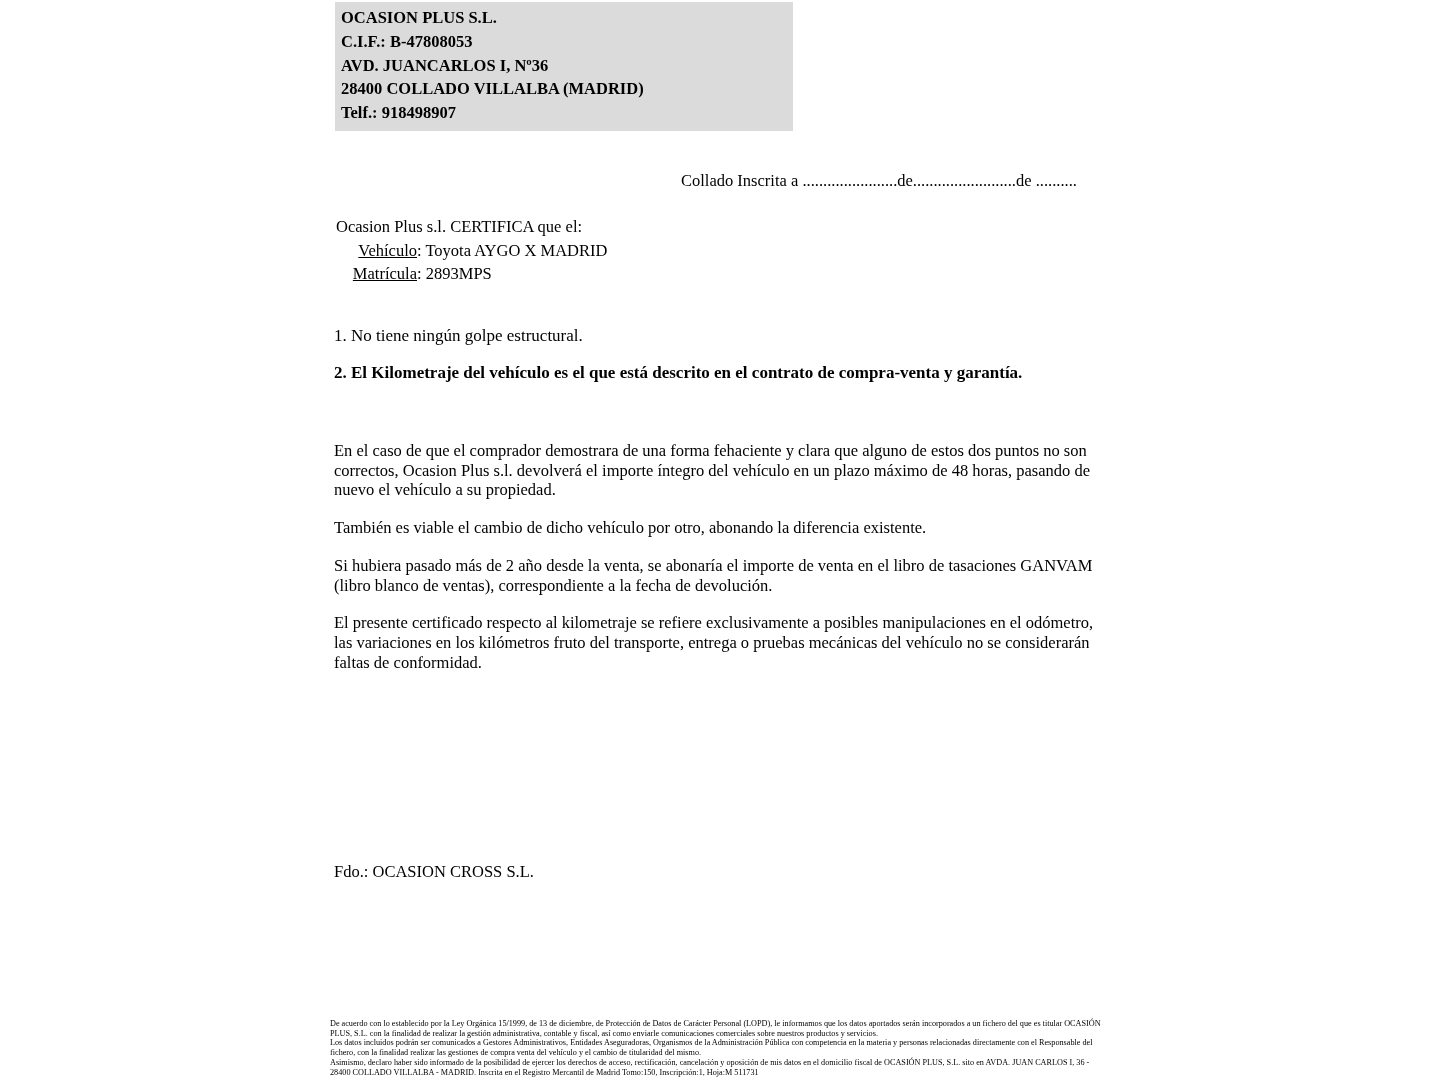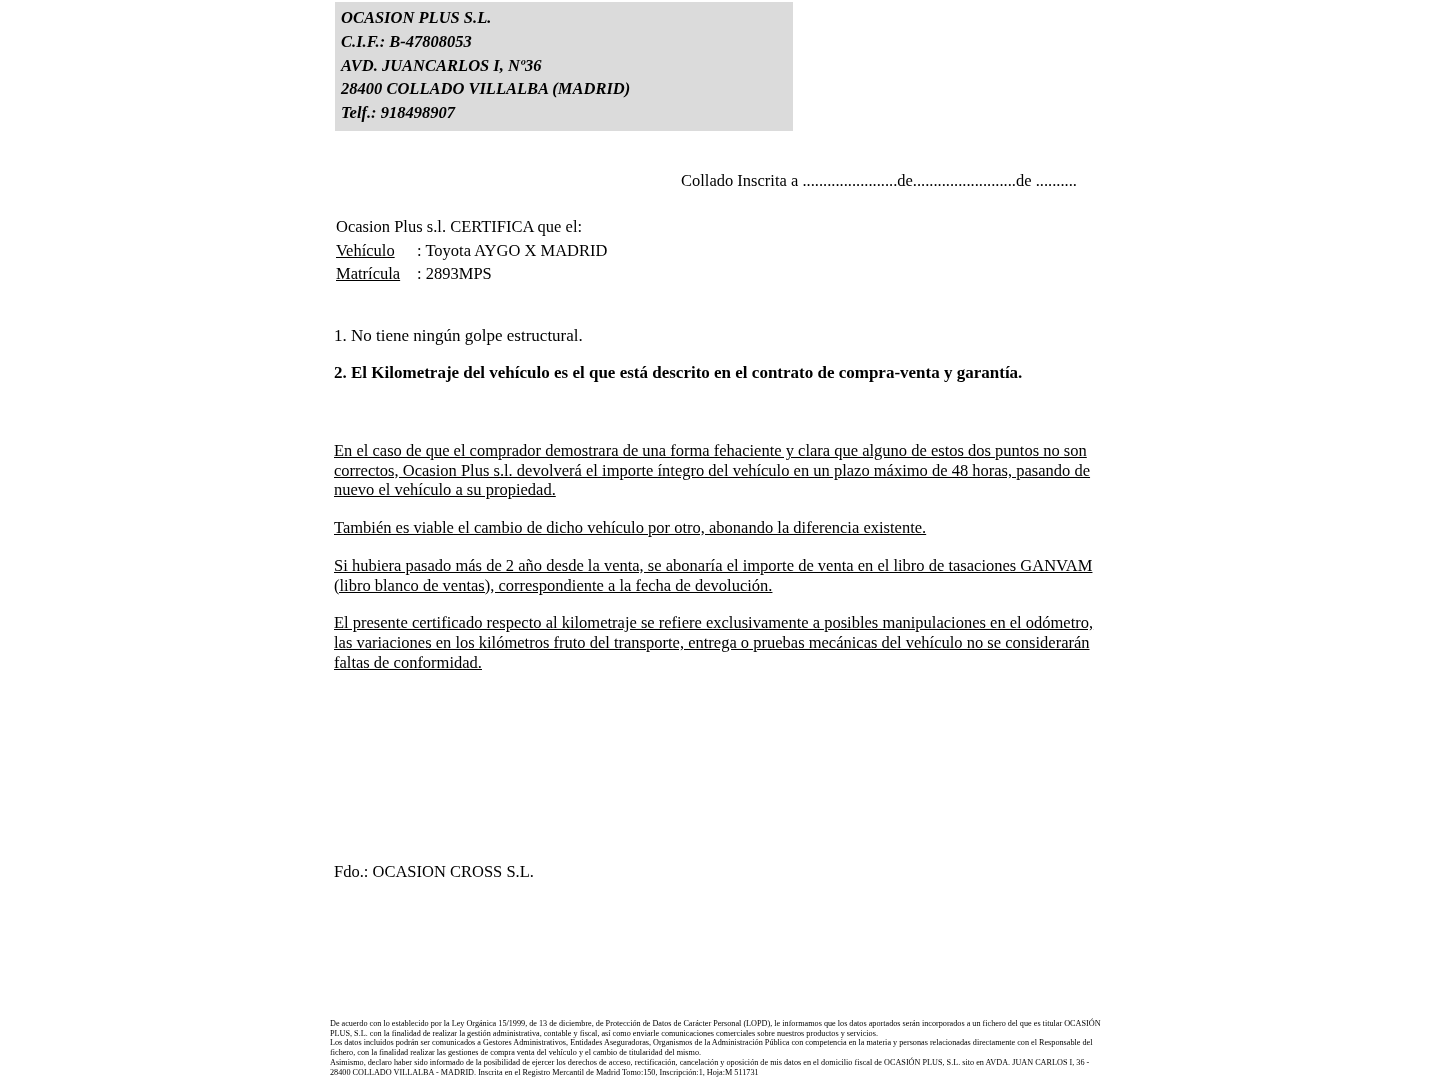--- a/index.html
+++ b/index.html
@@ -17,60 +17,59 @@
     position: absolute;
     left: 335px;
     top: 2px;
     width: 458px;
     min-height: 122px;
     background: #dbdbdb;
     padding: 4px 22px 6px 6px;
     font-weight: bold;
     font-size: 16.5px;
     line-height: 23.8px;
-    font-style: italic;
   }
 
   .date-line {
     position: absolute;
     left: 681px;
     top: 171px;
     font-size: 16.5px;
     white-space: nowrap;
   }
 
   .certify-block {
     position: absolute;
     left: 336px;
     top: 215px;
     font-size: 16.5px;
     line-height: 23.5px;
   }
-  .cert-label { display: inline-block; width: 81px; }
+  .cert-label { display: inline-block; width: 81px; text-align: right; }
   .u { text-decoration: underline; }
 
   .point {
     position: absolute;
     left: 334px;
     width: 780px;
     font-size: 17px;
     line-height: 19.7px;
   }
   .point-1 { top: 326px; }
   .point-2 { top: 363px; font-weight: bold; }
 
   .body-paragraphs {
     position: absolute;
     left: 334px;
     top: 441px;
     width: 776px;
     font-size: 16.5px;
     line-height: 19.7px;
   }
-  .body-paragraphs p { margin-bottom: 18px; text-decoration: underline; }
+  .body-paragraphs p { margin-bottom: 18px; }
 
   .signature {
     position: absolute;
     left: 334px;
     top: 862px;
     font-size: 16.5px;
   }
 
   .legal-footer {
     position: absolute;

